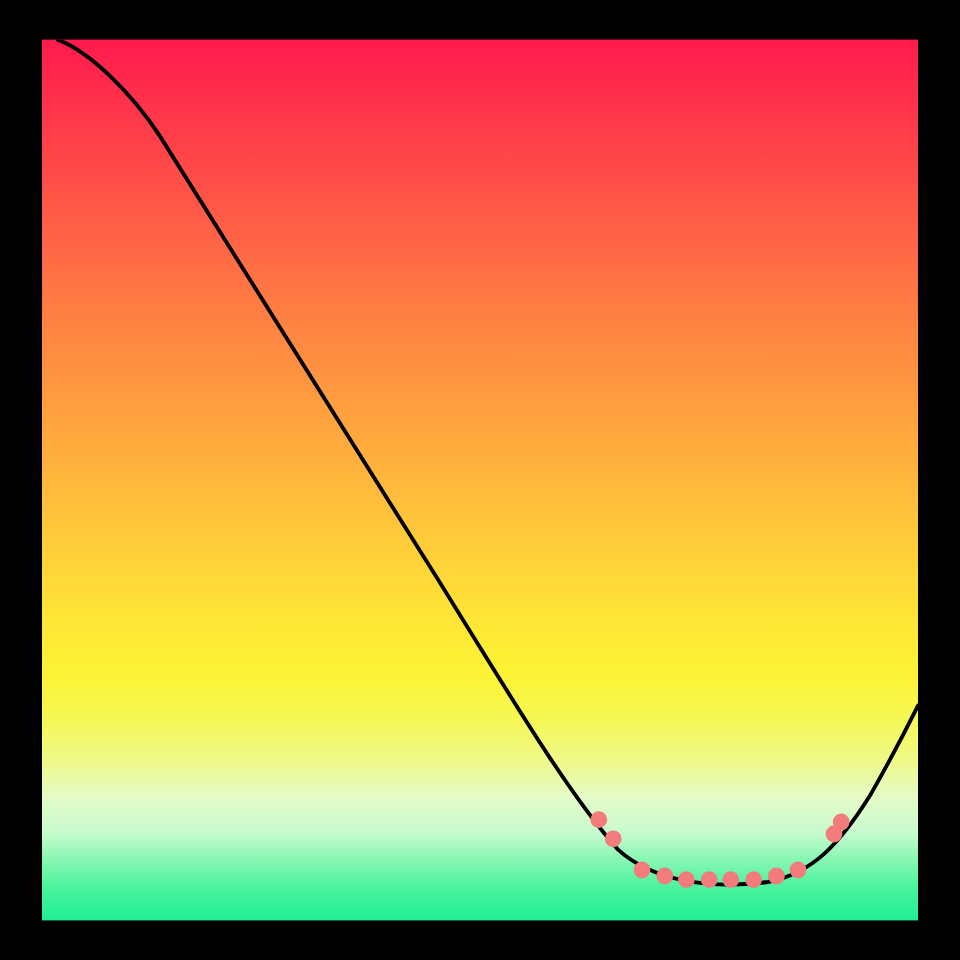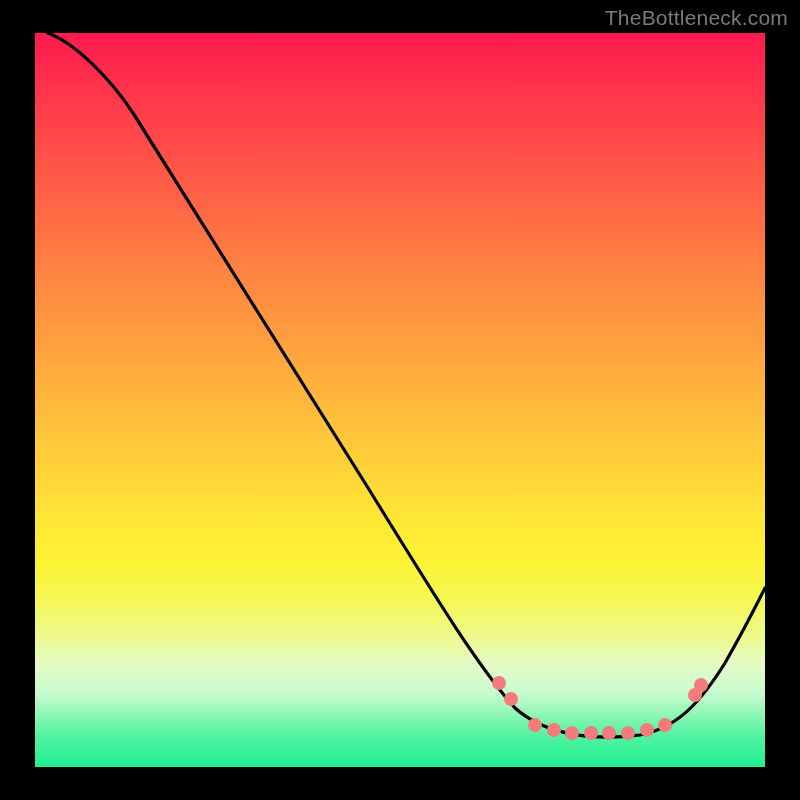--- a/index.html
+++ b/index.html
@@ -57,21 +57,20 @@
     left: 0;
     top: 0;
     width: 730px;
     height: 734px;
   }
 </style>
 </head>
 <body>
 
 <div class="frame">
-  <div class="watermark">TheBottleneck.com</div>
   <div class="plot">
     <svg class="curve" viewBox="0 0 730 734" preserveAspectRatio="none">
       <g>
         <path d="M 13 0
                  C 40 10, 75 45, 98 80
                  C 140 145, 230 290, 330 450
                  C 395 555, 440 630, 480 675
                  C 510 702, 558 708, 605 702
                  C 642 695, 665 670, 690 630
                  C 710 595, 720 575, 730 555" fill="none" stroke="#000" stroke-width="3.2" stroke-linecap="round"></path>

